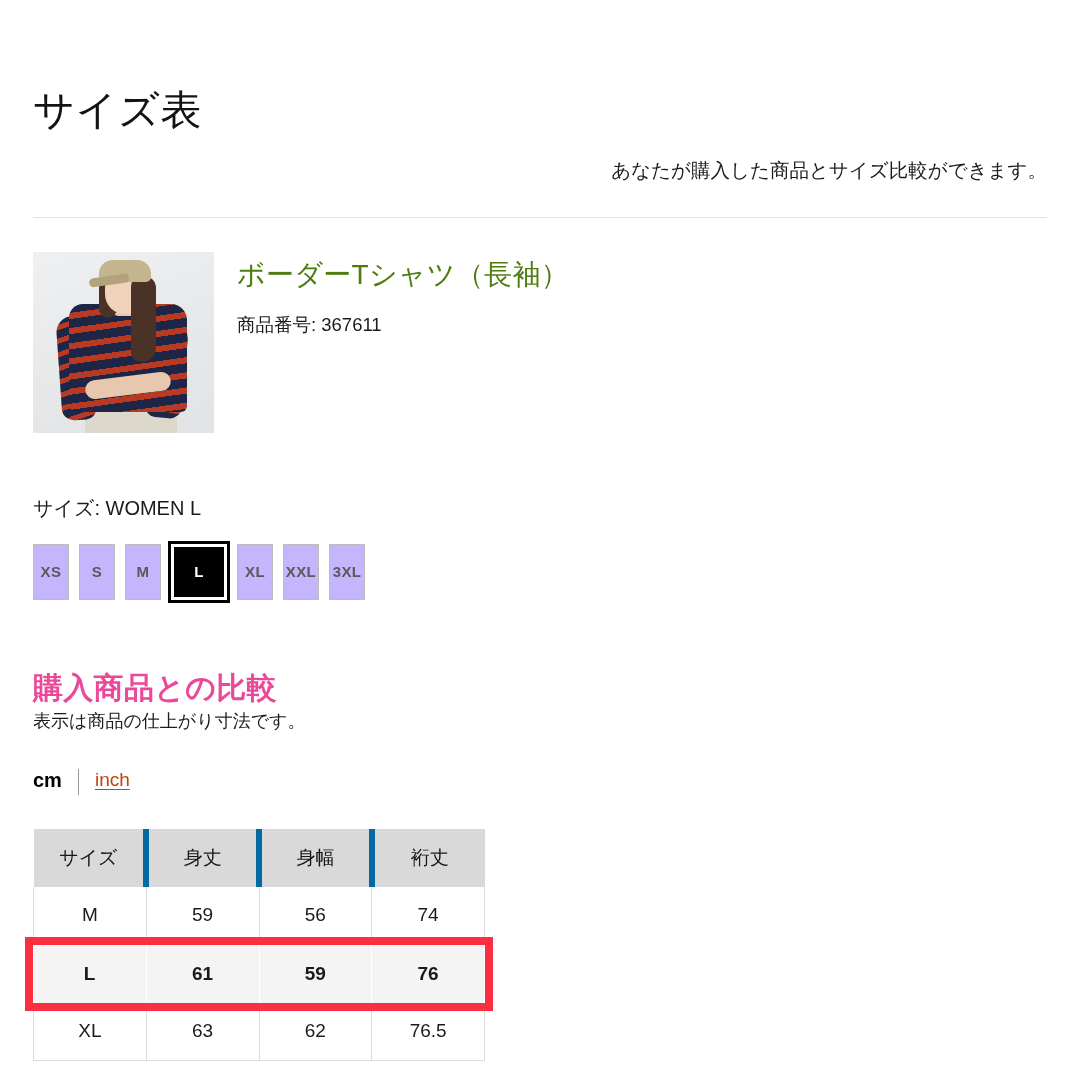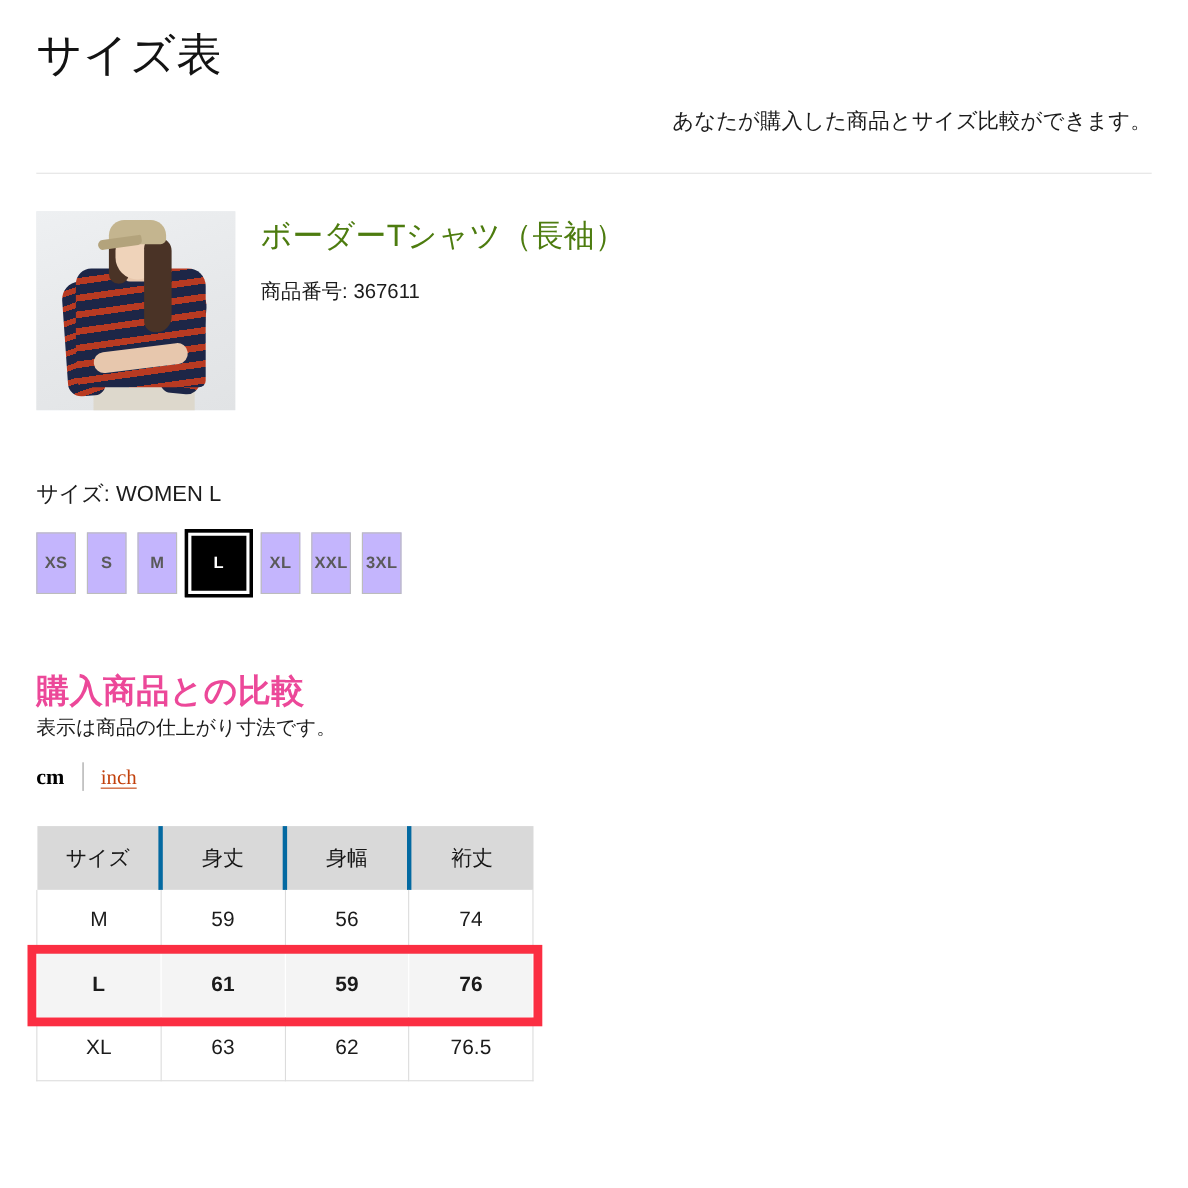--- a/index.html
+++ b/index.html
@@ -22,21 +22,21 @@
     height: 1080px;
     padding: 0 33px;
   }
 
   
   .page-title {
     font-size: 41px;
     font-weight: 400;
     letter-spacing: 0.5px;
     line-height: 1;
-    padding-top: 30px;
+    padding-top: 90px;
     color: #131313;
   }
 
   .page-subtitle {
     font-size: 19.5px;
     font-weight: 400;
     line-height: 1;
     margin-top: 30px;
     color: #1b1b1b;
     text-align: right;
@@ -224,24 +224,23 @@
     letter-spacing: 0.3px;
   }
 
   .compare-note {
     font-size: 18px;
     color: #1c1c1c;
   }
 
   .units {
     display: flex;
-    align-items: flex-end;
-    margin-top: 18px;
+    align-items: flex-start;
+    margin-top: 36px;
     height: 28px;
-    font-family: Liberation Serif, serif;
   }
 
   .unit-cm {
     font-size: 20px;
     font-weight: 700;
     color: #000000;
     cursor: pointer;
   }
 
   .unit-sep {
@@ -285,21 +284,21 @@
 
   table.size-table th:last-child,
   table.size-table td:last-child {
     border-right: 1px solid #dcdcdc;
   }
 
   table.size-table thead th {
     background: #d9d9d9;
     font-weight: 400;
     font-size: 19px;
-    border-right: 4px solid #0369a1;
+    border-right: 6px solid #0369a1;
     color: #161616;
   }
   table.size-table thead th:last-child { border-right: none; }
 
   table.size-table tbody td {
     background: #ffffff;
     border-bottom: 1px solid #dcdcdc;
   }
   table.size-table tbody td:first-child {
     border-left: 1px solid #dcdcdc;

